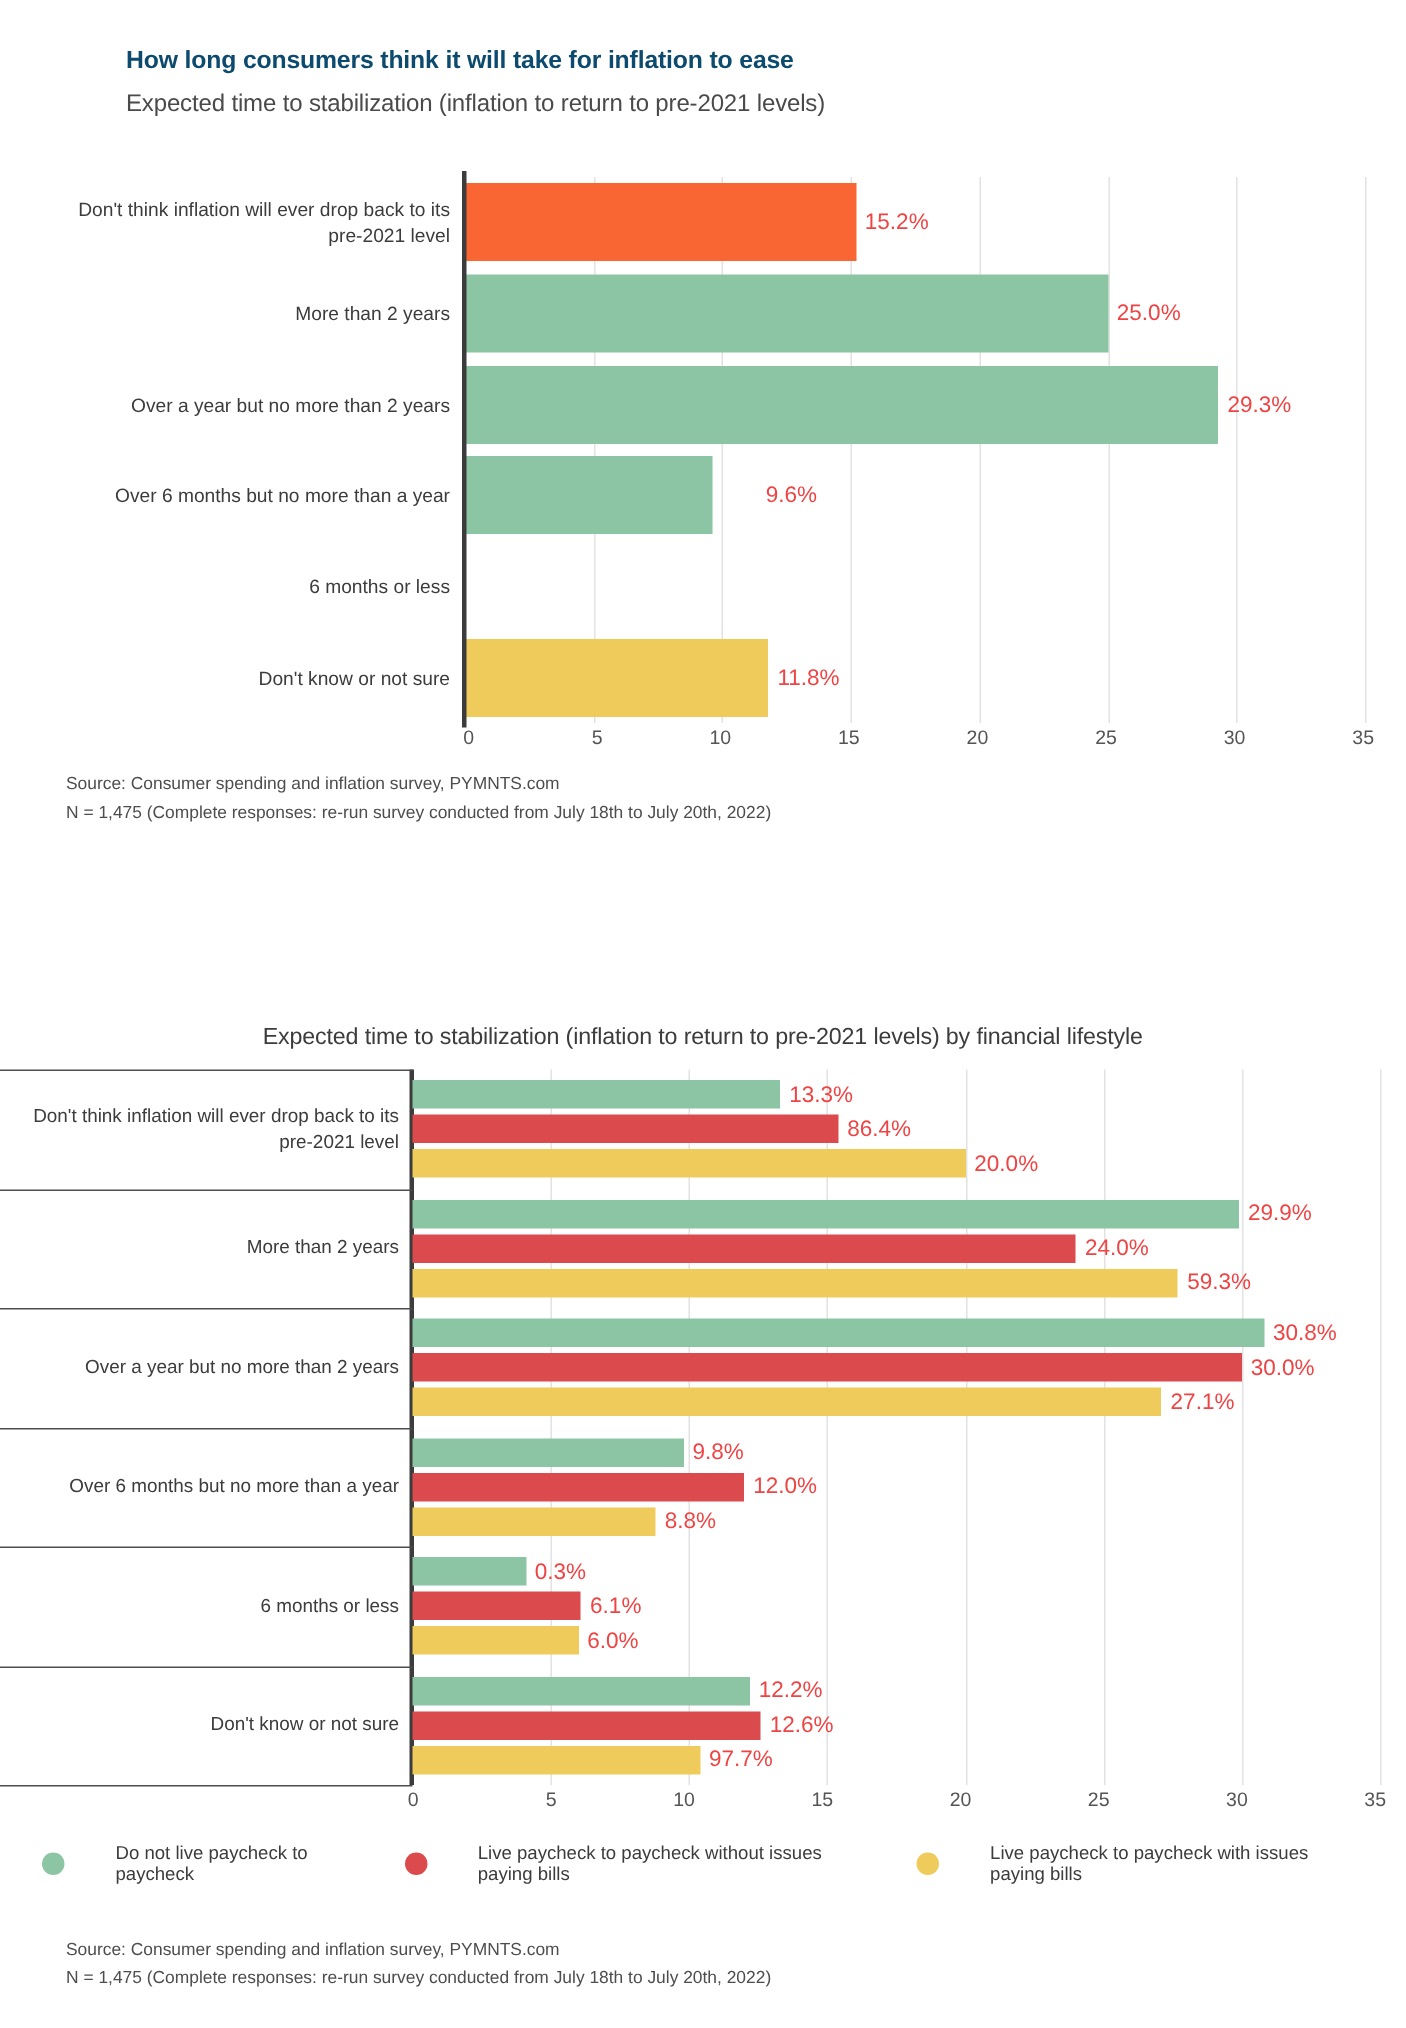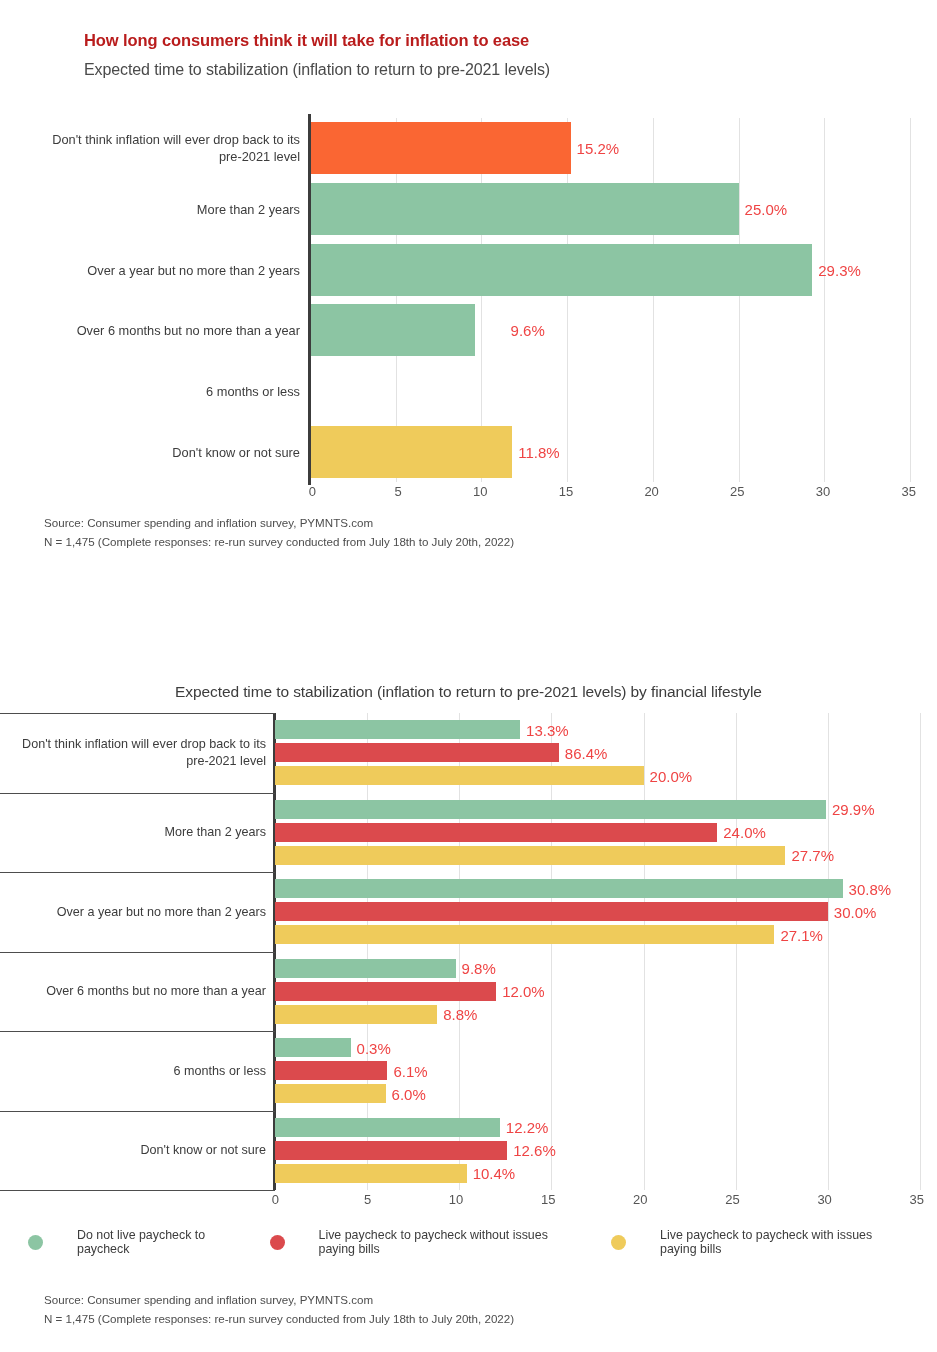--- a/index.html
+++ b/index.html
@@ -19,21 +19,21 @@
   
   #chart1-block {
     position: absolute;
     left: 0; top: 0; width: 937px; height: 600px;
   }
   .c1-title {
     position: absolute;
     left: 84px; top: 31px;
     font-size: 16.5px;
     font-weight: bold;
-    color: #b91c1c;
+    color: #0c4a6e;
     letter-spacing: -0.1px;
     white-space: nowrap;
   }
   .c1-subtitle {
     position: absolute;
     left: 84px; top: 61px;
     font-size: 16px;
     font-weight: normal;
     color: #4a4a4a;
     letter-spacing: -0.1px;
@@ -288,21 +288,21 @@
         <div class="c2-bar" style="top: 53.25px; width: 368.571px; background: rgb(239, 203, 91);"></div>
         <div class="bar-label" style="top: 62.75px; left: 374.571px;">20.0%</div>
       </div>
       <div class="c2-cat" style="top: 112.75px;">Don't think inflation will ever drop back to its<br>pre-2021 level</div>
       <div class="c2-rowgroup" style="top: 152.5px; width: 645px;">
         <div class="c2-bar" style="top: 7.25px; width: 551.014px; background: rgb(140, 197, 163);"></div>
         <div class="bar-label" style="top: 16.75px; left: 557.014px;">29.9%</div>
         <div class="c2-bar" style="top: 30.25px; width: 442.286px; background: rgb(219, 74, 77);"></div>
         <div class="bar-label" style="top: 39.75px; left: 448.286px;">24.0%</div>
         <div class="c2-bar" style="top: 53.25px; width: 510.471px; background: rgb(239, 203, 91);"></div>
-        <div class="bar-label" style="top: 62.75px; left: 516.471px;">27.7%</div>
+        <div class="bar-label" style="top: 62.75px; left: 516.471px;">59.3%</div>
       </div>
       <div class="c2-cat" style="top: 192.25px;">More than 2 years</div>
       <div class="c2-rowgroup" style="top: 232px; width: 645px;">
         <div class="c2-bar" style="top: 7.25px; width: 567.6px; background: rgb(140, 197, 163);"></div>
         <div class="bar-label" style="top: 16.75px; left: 573.6px;">30.8%</div>
         <div class="c2-bar" style="top: 30.25px; width: 552.857px; background: rgb(219, 74, 77);"></div>
         <div class="bar-label" style="top: 39.75px; left: 558.857px;">30.0%</div>
         <div class="c2-bar" style="top: 53.25px; width: 499.414px; background: rgb(239, 203, 91);"></div>
         <div class="bar-label" style="top: 62.75px; left: 505.414px;">27.1%</div>
       </div>
@@ -324,21 +324,21 @@
         <div class="c2-bar" style="top: 53.25px; width: 110.571px; background: rgb(239, 203, 91);"></div>
         <div class="bar-label" style="top: 62.75px; left: 116.571px;">6.0%</div>
       </div>
       <div class="c2-cat" style="top: 430.75px;">6 months or less</div>
       <div class="c2-rowgroup" style="top: 470.5px; width: 645px;">
         <div class="c2-bar" style="top: 7.25px; width: 224.829px; background: rgb(140, 197, 163);"></div>
         <div class="bar-label" style="top: 16.75px; left: 230.829px;">12.2%</div>
         <div class="c2-bar" style="top: 30.25px; width: 232.2px; background: rgb(219, 74, 77);"></div>
         <div class="bar-label" style="top: 39.75px; left: 238.2px;">12.6%</div>
         <div class="c2-bar" style="top: 53.25px; width: 191.657px; background: rgb(239, 203, 91);"></div>
-        <div class="bar-label" style="top: 62.75px; left: 197.657px;">10.4%</div>
+        <div class="bar-label" style="top: 62.75px; left: 197.657px;">97.7%</div>
       </div>
       <div class="c2-cat" style="top: 510.25px;">Don't know or not sure</div>
     </div>
 </div>
 
 <div class="c2-xaxis" id="c2-xaxis">
     <div class="xtick" style="left: 51px;">0</div>
     <div class="xtick" style="left: 143.143px;">5</div>
     <div class="xtick" style="left: 235.286px;">10</div>
     <div class="xtick" style="left: 327.429px;">15</div>

